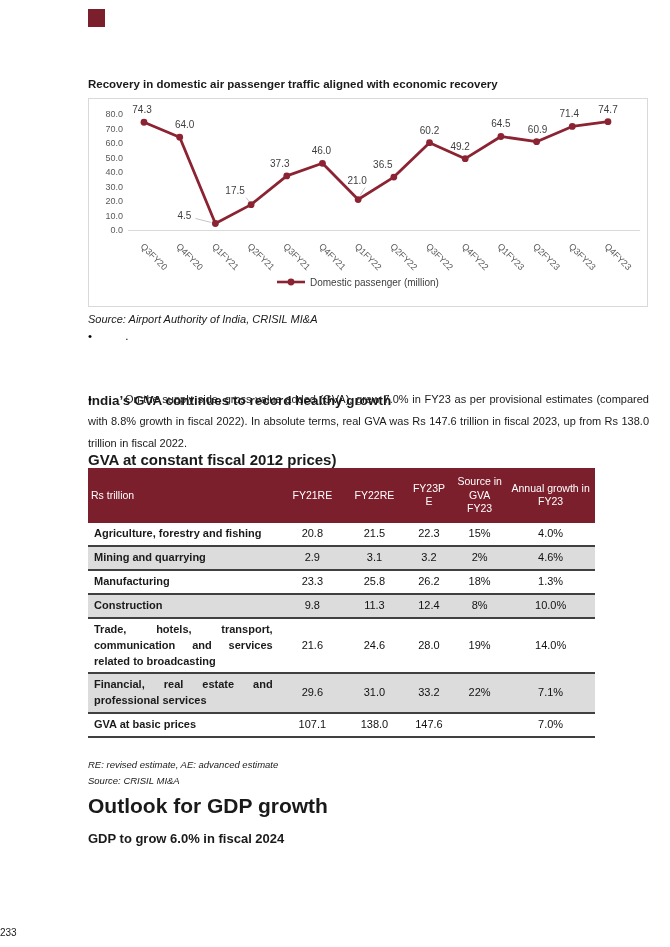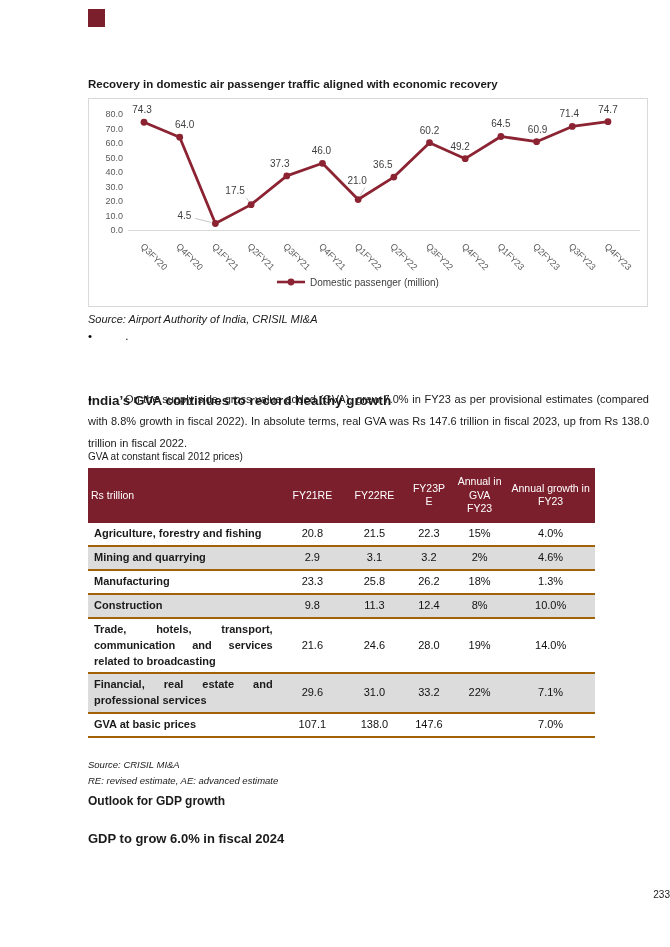--- a/index.html
+++ b/index.html
@@ -18,41 +18,41 @@
   .src-chart { top:313px; }
   .lone-bullet { position:absolute; left:88px; top:330px; font-size:11.5px; }
   .lone-bullet .dot { display:inline-block; }
   .lone-bullet .period { display:inline-block; margin-left:30px; }
   .sec-heading { position:absolute; left:88px; top:357px; font-size:13.5px; font-weight:bold; color:#1a1a1a;margin-top:36px; }
   .para {
     position:absolute; left:88px; top:388px; width:561px;
     font-size:11px; line-height:22px; text-align:justify; text-indent:37px; color:#1a1a1a;
   }
   .para-bullet { position:absolute; left:88px; top:388px; font-size:11.5px; line-height:22px; }
-  .tbl-title { position:absolute; left:88px; top:451px; font-size:10px; font-weight:normal; color:#1a1a1a; }
+  .tbl-title { position:absolute; left:88px; top:451px; font-size:15px; font-weight:bold; color:#1a1a1a; }
   .gva-table {
     position:absolute; left:88px; top:468px; width:507px;
     border-collapse:collapse; table-layout:fixed; font-size:11px;
   }
   .gva-table th {
     background:#7c1f2d; color:#fff; font-weight:normal; font-size:10.5px;
     vertical-align:middle; text-align:center; padding:7px 3px; line-height:1.3; white-space:pre-line;
   }
   .gva-table th.c0 { text-align:left; }
   .gva-table td {
     vertical-align:middle; text-align:center; padding:3px 2px; line-height:1.45; color:#111;
   }
   .gva-table td.c0 { text-align:justify; font-weight:bold; padding-left:6px; padding-right:8px; color:#1a1a1a; }
-  .gva-table tbody tr { border-bottom:2px solid #a16207; }
+  .gva-table tbody tr { border-bottom:2px solid #404040; }
   .gva-table tbody tr:nth-child(even) { background:#dcdcdc; }
   .col0{width:38%}.col1{width:12.5%}.col2{width:12%}.col3{width:9.5%}.col4{width:10.5%}.col5{width:17.5%}
   .notes { position:absolute; left:88px; top:757px; font-size:9.5px; font-style:italic; line-height:15.5px; color:#1a1a1a; }
-  .outlook-h { position:absolute; left:88px; top:794px; font-size:12px; font-weight:bold; color:#1a1a1a; }
+  .outlook-h { position:absolute; left:88px; top:794px; font-size:21px; font-weight:bold; color:#1a1a1a; }
   .outlook-sub { position:absolute; left:88px; top:831px; font-size:13px; font-weight:bold; color:#1a1a1a; }
-  .page-num { position:absolute; left:0; top:889px; width:100%; text-align:right; font-size:10px; color:#1a1a1a;padding-left:8px; }
+  .page-num { position:absolute; left:0; top:927px; width:100%; text-align:left; font-size:10px; color:#1a1a1a; }
 </style>
 </head>
 <body>
 
 <div class="page">
 
   <div class="logo-square" style="background: rgb(124, 31, 45);"></div>
 
   <div class="chart-title">Recovery in domestic air passenger traffic aligned with economic recovery</div>
 
@@ -155,21 +155,21 @@
         <col class="col4">
         <col class="col5">
     </colgroup>
     <thead>
         <tr>
           <th class="c0">Rs trillion</th>
           <th class="c1">FY21RE</th>
           <th class="c2">FY22RE</th>
           <th class="c3">FY23P
 E</th>
-          <th class="c4">Annual in GVA FY23</th>
+          <th class="c4">Source in GVA FY23</th>
           <th class="c5">Annual growth in FY23</th>
         </tr>
       </thead>
     <tbody>
         <tr>
           <td class="c0">Agriculture, forestry and fishing</td>
           <td class="c1">20.8</td>
           <td class="c2">21.5</td>
           <td class="c3">22.3</td>
           <td class="c4">15%</td>
@@ -220,22 +220,22 @@
           <td class="c1">107.1</td>
           <td class="c2">138.0</td>
           <td class="c3">147.6</td>
           <td class="c4"></td>
           <td class="c5">7.0%</td>
         </tr>
       </tbody>
   </table>
 
   <div class="notes">
+      <div>RE: revised estimate, AE: advanced estimate</div>
       <div>Source: CRISIL MI&amp;A</div>
-      <div>RE: revised estimate, AE: advanced estimate</div>
     </div>
 
   <div class="outlook-h">Outlook for GDP growth</div>
   <div class="outlook-sub">GDP to grow 6.0% in fiscal 2024</div>
 
   <div class="page-num">233</div>
 
 </div>
 
 </body></html>

